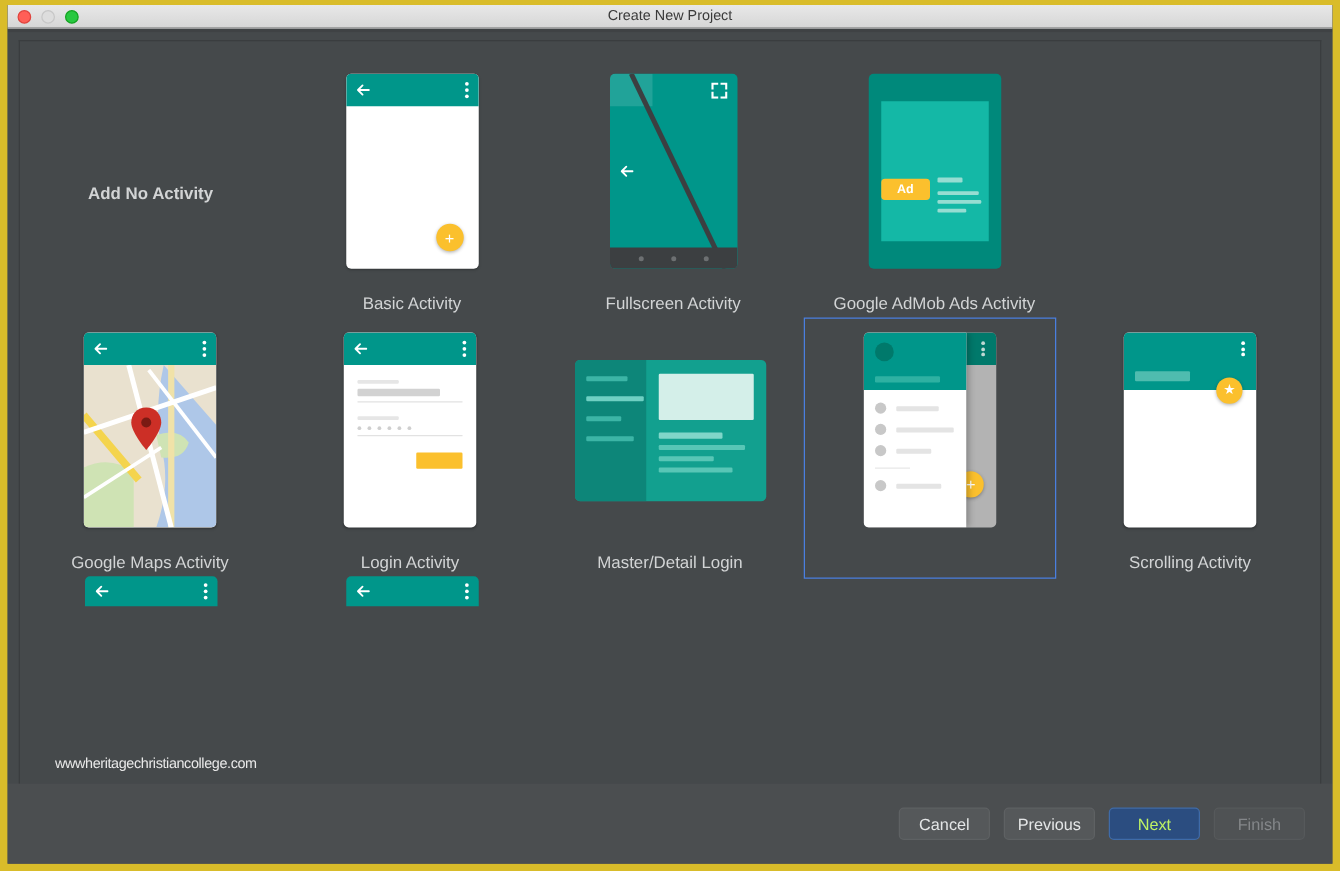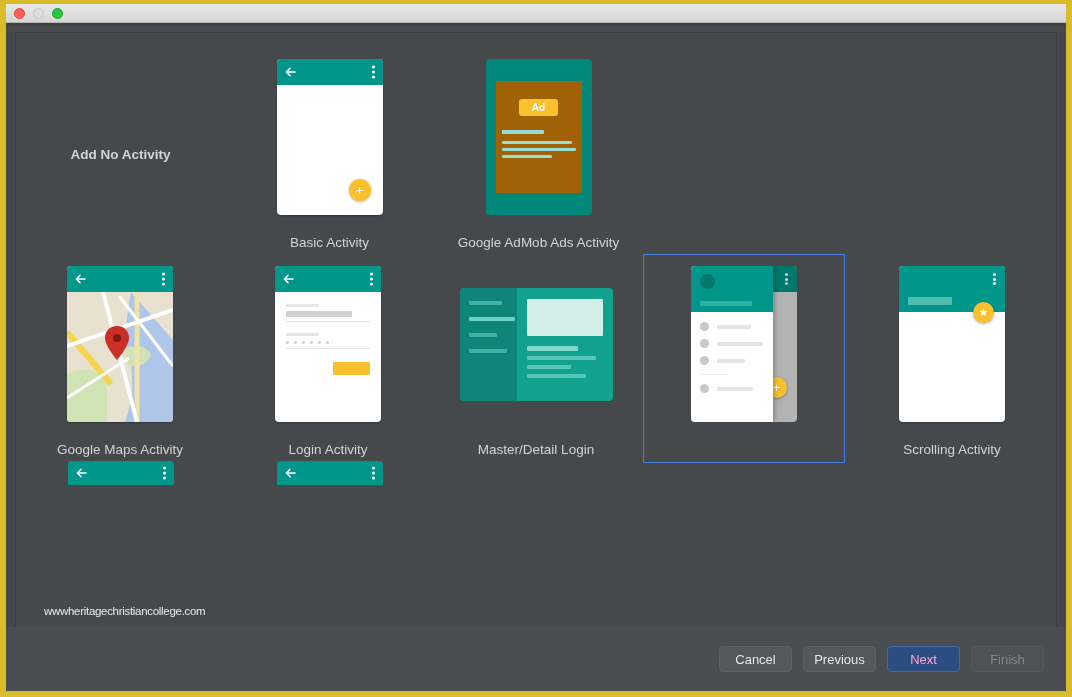--- a/index.html
+++ b/index.html
@@ -168,23 +168,23 @@
     position: absolute; right: 8px; top: 7px; width: 13px; height: 13px;
   }
 
   
   .phone-ad {
     width: 106px; height: 156px; background: #00897b;
     border-radius: 4px; position: relative; overflow: hidden;
     padding: 22px 10px;
   }
   .ad-card {
-    background: #a16207; width: 100%; height: 100%;
-    display: flex; flex-direction: column; align-items: center;
-    padding-top: 18px;
+    background: #14b8a6; width: 100%; height: 100%;
+    display: flex; flex-direction: row; align-items: center;
+    padding-top: 28px;
   }
   .ad-badge {
     background: #fbc02d; color: #fff; font-size: 10px;
     padding: 3px 13px; border-radius: 3px; font-weight: bold;
   }
   .ad-lines { width: 100%; padding: 0 6px; margin-top: 14px; }
   .ad-lines span { display: block; background: #96ddd2; height: 3.5px; margin-bottom: 3.5px; border-radius: 1px; }
   .map-area { position: absolute; left: 0; right: 0; top: 26px; bottom: 0; overflow: hidden; }
 
   
@@ -261,35 +261,36 @@
     font-size: 11.5px; color: #e9e9e9;
     letter-spacing: -0.3px;
   }
   .btns { margin-left: auto; display: flex; gap: 11px; text-align: right; }
   .btn {
     min-width: 73px; height: 26px; padding: 0 10px;
     border-radius: 4px; font-size: 13px;
     display: flex; align-items: center; justify-content: center;
     border: 1px solid #5e6163; background: #55585a; color: #e4e6e7;
   }
-  .btn.primary { background: #2b4d80; border-color: #3f6ba8; color: #f9a8d4; }
+  .btn.primary { background: #2b4d80; border-color: #3f6ba8; color: #bef264; }
   .btn.disabled { color: #84878a; border-color: #56595b; background: #4f5254; }
 </style>
 </head>
 <body>
 
 <div class="frame">
   <div class="window">
 
     <div class="titlebar">
       <div class="traffic">
         <span class="dot red"></span>
         <span class="dot yellow"></span>
         <span class="dot green"></span>
       </div>
+      <div class="win-title">Create New Project</div>
     </div>
 
     <div class="hdr-sep"></div>
 
     <div class="content-wrap">
       <div class="content">
         <div class="grid">
 
           <div class="row">
 
@@ -311,20 +312,42 @@
                         <i></i>
                       </span>
                   </div>
                   <div class="fab fab-basic">+</div>
                 </div>
               </div>
               <div class="caption">Basic Activity</div>
             </div>
 
 
+            <div class="cell">
+              <div class="thumb-box">
+                <div class="phone-full">
+                  <div class="full-dim"></div>
+                  <svg class="full-diag" viewBox="0 0 102 156" preserveAspectRatio="none">
+                    <line x1="17" y1="0" x2="92" y2="156" stroke="#3c3f41" stroke-width="4"></line>
+                  </svg>
+                  <svg class="back" viewBox="0 0 12 12" style="z-index:2">
+                      <path d="M11 6H2M5.5 2L1.5 6l4 4" stroke="#fff" stroke-width="1.6" fill="none" stroke-linecap="round" stroke-linejoin="round"></path>
+                    </svg>
+                  <svg class="expand" viewBox="0 0 14 14">
+                    <path d="M1 5V1h4M13 5V1H9M1 9v4h4M13 9v4H9" stroke="#fff" stroke-width="2" fill="none" stroke-linecap="square"></path>
+                  </svg>
+                  <div class="full-nav">
+                      <i></i>
+                      <i></i>
+                      <i></i>
+                    </div>
+                </div>
+              </div>
+              <div class="caption">Fullscreen Activity</div>
+            </div>
 
             <div class="cell">
               <div class="thumb-box">
                 <div class="phone-ad">
                   <div class="ad-card">
                     <div class="ad-badge">Ad</div>
                     <div class="ad-lines">
                       <span style="width:58%"></span>
                       <span style="width:95%;margin-top:7px"></span>
                       <span style="width:100%"></span>

